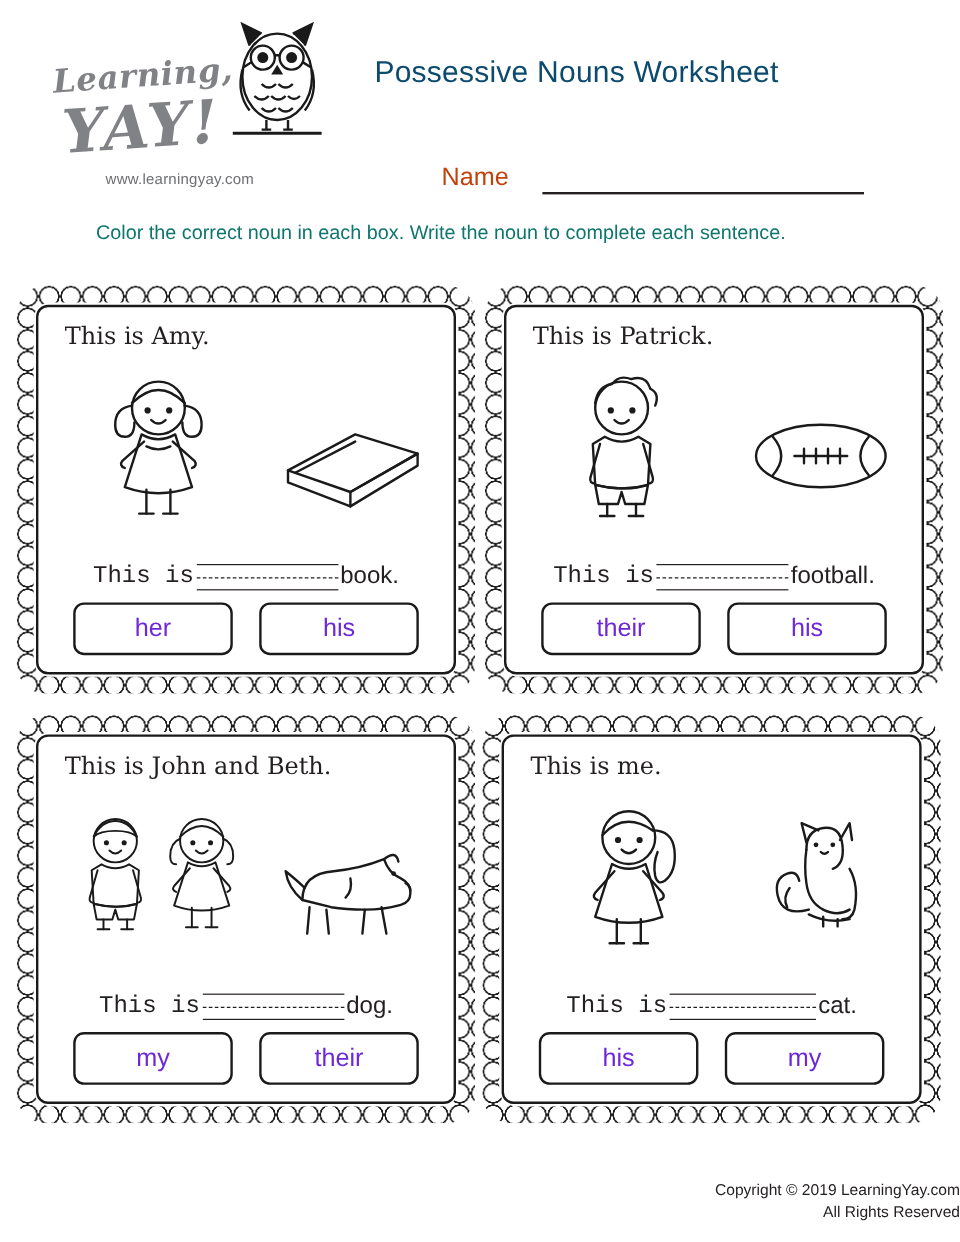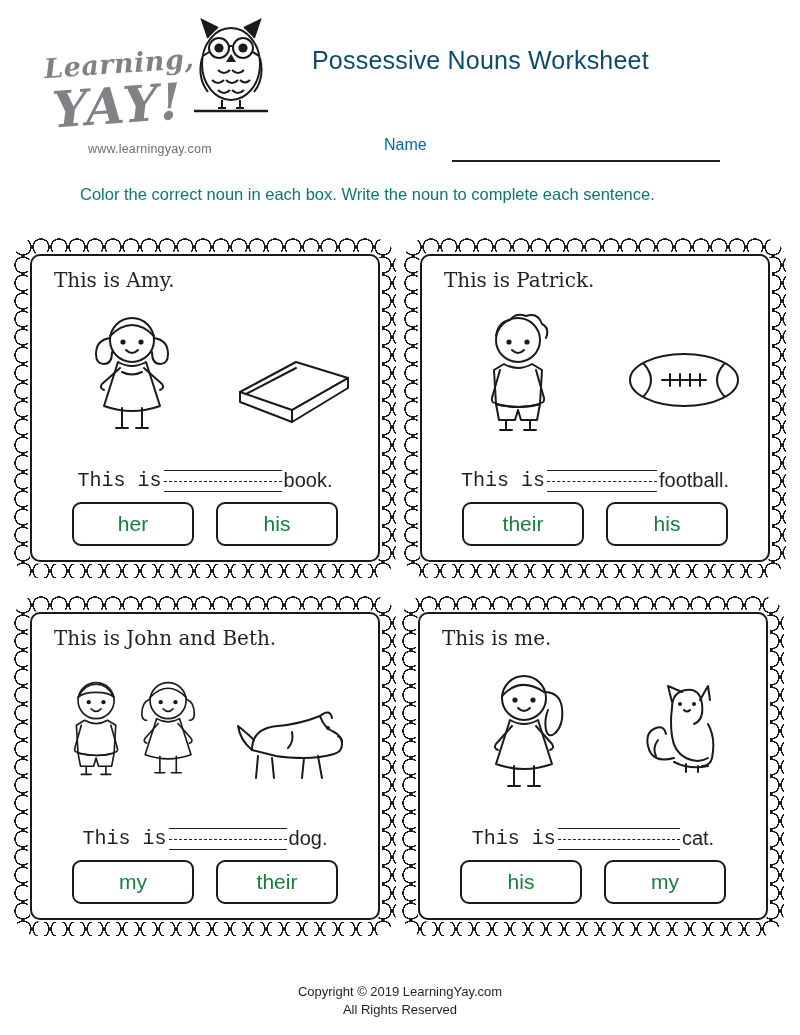--- a/index.html
+++ b/index.html
@@ -75,24 +75,24 @@
     position: absolute;
     left: 312px;
     top: 46px;
     font-size: 25px;
     color: #0c4a6e;
     font-family: "Liberation Sans", sans-serif;
     letter-spacing: 0.2px;
   }
   .name-line {
     position: absolute;
-    left: 384px;
+    left: 368px;
     top: 136px;
-    font-size: 16px;
-    color: #0369a1;
+    font-size: 21px;
+    color: #c2410c;
     letter-spacing: 0px;
   }
   .name-rule {
     position: absolute;
     left: 452px;
     top: 160px;
     width: 268px;
     height: 2px;
     background: #231f20;
   }
@@ -213,40 +213,40 @@
   .choices {
     position: absolute;
     left: 0;
     bottom: 14px;
     width: 100%;
     display: flex;
     justify-content: center;
     gap: 22px;
   }
   .choice {
-    width: 122px;
+    width: 133px;
     height: 44px;
     border: 2.2px solid #1a1a1a;
     border-radius: 9px;
     display: flex;
     align-items: center;
     justify-content: center;
     font-size: 21px;
-    color: #15803d;
+    color: #6d28d9;
     background: #fff;
     font-family: "Liberation Sans", sans-serif;
   }
 
   
   .footer {
     position: absolute;
     left: 0;
     bottom: 16px;
     width: 800px;
-    text-align: center;
+    text-align: right;
     font-size: 13px;
     line-height: 18px;
     color: #231f20;
   }
 
   svg { display: block; }
 </style>
 </head>
 <body>
 

